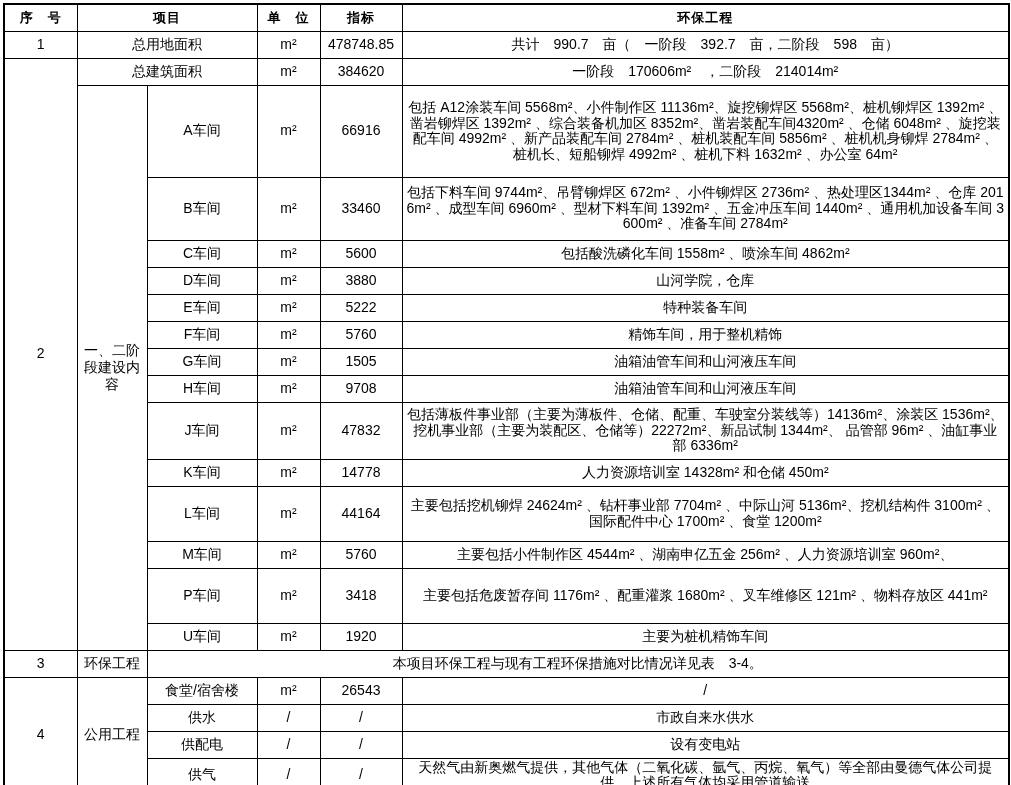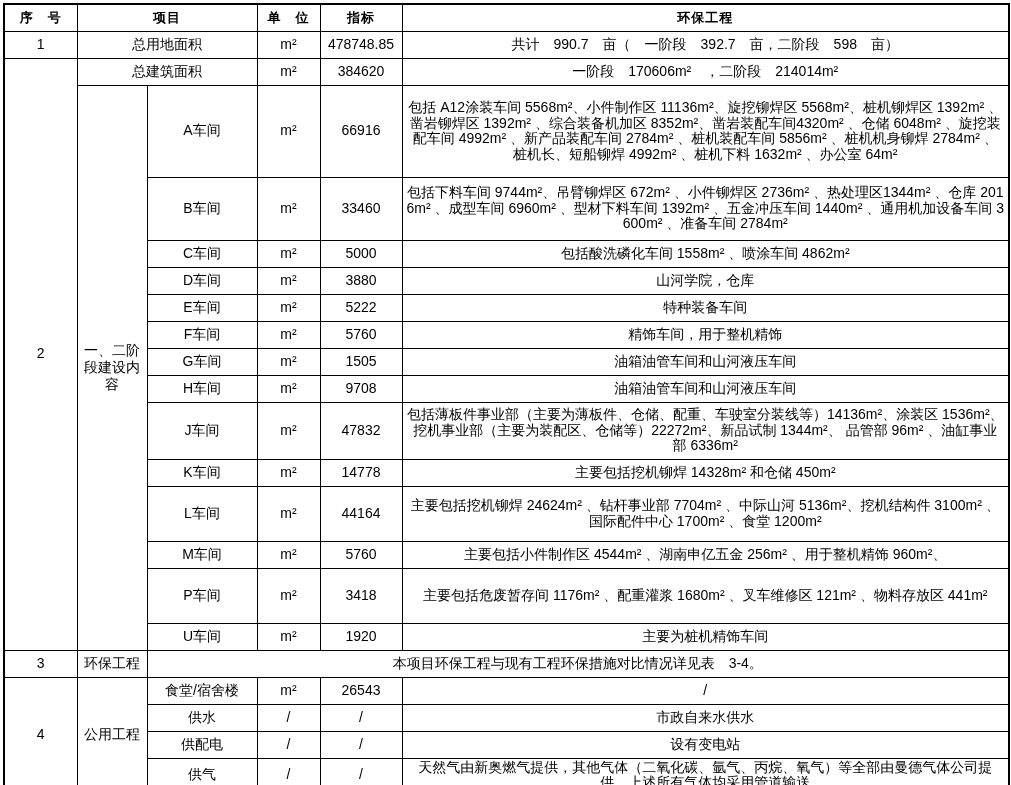--- a/index.html
+++ b/index.html
@@ -87,21 +87,21 @@
   </tr>
   <tr class="rh63">
     <td>B车间</td>
     <td>m²</td>
     <td>33460</td>
     <td>包括下料车间 9744m²、吊臂铆焊区 672m² 、小件铆焊区 2736m² 、热处理区1344m² 、仓库 2016m² 、成型车间 6960m² 、型材下料车间 1392m² 、五金冲压车间 1440m² 、通用机加设备车间 3600m² 、准备车间 2784m²</td>
   </tr>
   <tr class="rh27">
     <td>C车间</td>
     <td>m²</td>
-    <td>5000</td>
+    <td>5600</td>
     <td>包括酸洗磷化车间 1558m² 、喷涂车间 4862m²</td>
   </tr>
   <tr class="rh27">
     <td>D车间</td>
     <td>m²</td>
     <td>3880</td>
     <td>山河学院，仓库</td>
   </tr>
   <tr class="rh27">
     <td>E车间</td>
@@ -130,33 +130,33 @@
   <tr class="rh57">
     <td>J车间</td>
     <td>m²</td>
     <td>47832</td>
     <td>包括薄板件事业部（主要为薄板件、仓储、配重、车驶室分装线等）14136m²、涂装区 1536m²、挖机事业部（主要为装配区、仓储等）22272m²、新品试制 1344m²、 品管部 96m² 、油缸事业部 6336m²</td>
   </tr>
   <tr class="rh27">
     <td>K车间</td>
     <td>m²</td>
     <td>14778</td>
-    <td>主要包括挖机铆焊 14328m² 和仓储 450m²</td>
+    <td>人力资源培训室 14328m² 和仓储 450m²</td>
   </tr>
   <tr class="rh55">
     <td>L车间</td>
     <td>m²</td>
     <td>44164</td>
     <td>主要包括挖机铆焊 24624m² 、钻杆事业部 7704m² 、中际山河 5136m²、挖机结构件 3100m² 、国际配件中心 1700m² 、食堂 1200m²</td>
   </tr>
   <tr class="rh27">
     <td>M车间</td>
     <td>m²</td>
     <td>5760</td>
-    <td>主要包括小件制作区 4544m² 、湖南申亿五金 256m² 、用于整机精饰 960m²、</td>
+    <td>主要包括小件制作区 4544m² 、湖南申亿五金 256m² 、人力资源培训室 960m²、</td>
   </tr>
   <tr class="rh55">
     <td>P车间</td>
     <td>m²</td>
     <td>3418</td>
     <td>主要包括危废暂存间 1176m² 、配重灌浆 1680m² 、叉车维修区 121m² 、物料存放区 441m²</td>
   </tr>
   <tr class="rh27">
     <td>U车间</td>
     <td>m²</td>

